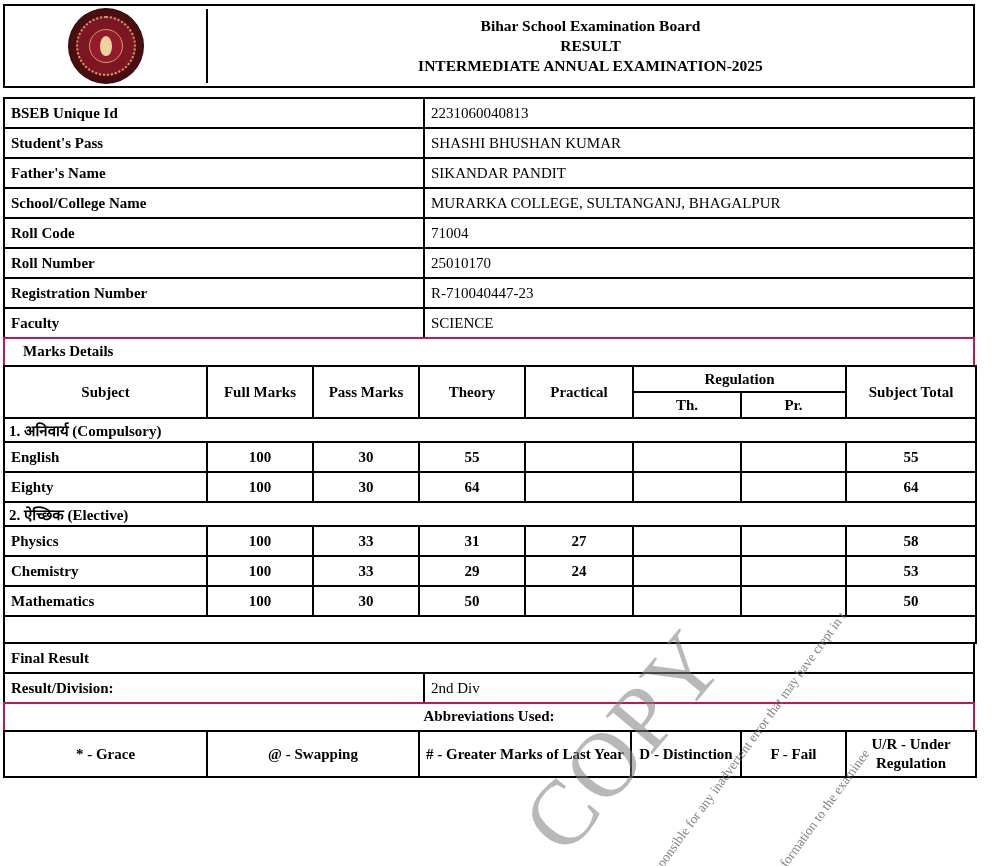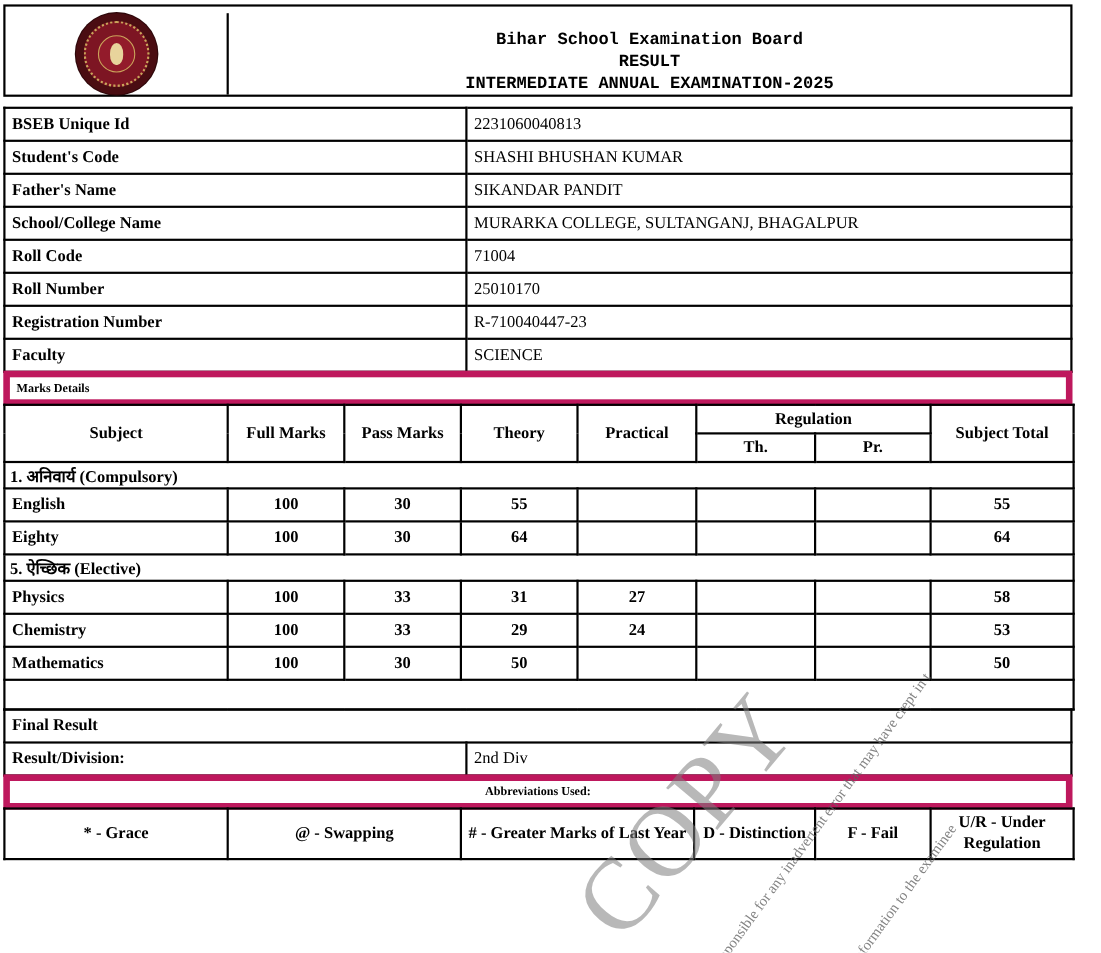--- a/index.html
+++ b/index.html
@@ -7,27 +7,27 @@
   body { font-family: "Liberation Serif", serif; background: #fff; color: #000; }
   .page { position: relative; width: 1001px; height: 866px; overflow: hidden; background: #fff; }
   .doc { position: absolute; left: 3px; top: 4px; width: 972px; }
   .b { font-weight: bold; }
   .u { }
 
   table { border-collapse: collapse; width: 100%; table-layout: fixed; }
   td, th { border: 2px solid #000; font-size: 15px; padding: 2px 6px; height: 30px; overflow: hidden; white-space: nowrap; }
   th { font-weight: bold; text-align: center; white-space: normal; }
 
-  .header-box { border: 2px solid #000; height: 84px; display: flex; align-items: flex-end; font-family: Liberation Mono, monospace; }
+  .header-box { border: 2px solid #000; height: 84px; display: flex; align-items: center; }
   .logo-cell { flex: 0 0 203px; border-right: 2px solid #000; display: flex; align-items: center; justify-content: center; }
   .title-cell { flex: 1; display: flex; flex-direction: column; align-items: center; justify-content: center;
                 font-weight: bold; font-size: 15.5px; line-height: 1.3; text-align: center; }
 
   .info-table { margin-top: 9px; }
-  .bar { border: 6px solid #be185d; margin-top: -2px; font-size: 11px; padding: 4px 6px; min-height: 30px; }
+  .bar { border: 2px solid #be185d; margin-top: -2px; font-size: 15px; padding: 4px 18px; min-height: 30px; }
   .center { text-align: center; }
 
   .marks-table { margin-top: -2px; }
   .marks-table td { text-align: center; font-weight: bold; }
   .marks-table td.left { text-align: left; }
   .marks-table .section { text-align: left; font-weight: bold; height: 24px; padding: 0 4px; }
   .marks-table th { height: 26px; }
   .spacer td { height: 27px; }
 
   .final-table { margin-top: -2px; }
@@ -81,21 +81,21 @@
       <colgroup>
           <col style="width:420px">
           <col>
         </colgroup>
       <tbody>
         <tr>
           <td class="b">BSEB Unique Id</td>
           <td>2231060040813</td>
         </tr>
         <tr>
-          <td class="b">Student's Code</td>
+          <td class="b">Student's Pass</td>
           <td>SHASHI BHUSHAN KUMAR</td>
         </tr>
         <tr>
           <td class="b">Father's Name</td>
           <td>SIKANDAR PANDIT</td>
         </tr>
         <tr>
           <td class="b">School/College Name</td>
           <td>MURARKA COLLEGE, SULTANGANJ, BHAGALPUR</td>
         </tr>
@@ -164,21 +164,21 @@
           <td>100</td>
           <td>30</td>
           <td>64</td>
           <td></td>
           <td></td>
           <td></td>
           <td>64</td>
         </tr>
 
         <tr>
-          <td class="section" colspan="8">5. ऐच्छिक (Elective)</td>
+          <td class="section" colspan="8">2. ऐच्छिक (Elective)</td>
         </tr>
         <tr>
           <td class="left">Physics</td>
           <td>100</td>
           <td>33</td>
           <td>31</td>
           <td>27</td>
           <td></td>
           <td></td>
           <td>58</td>

